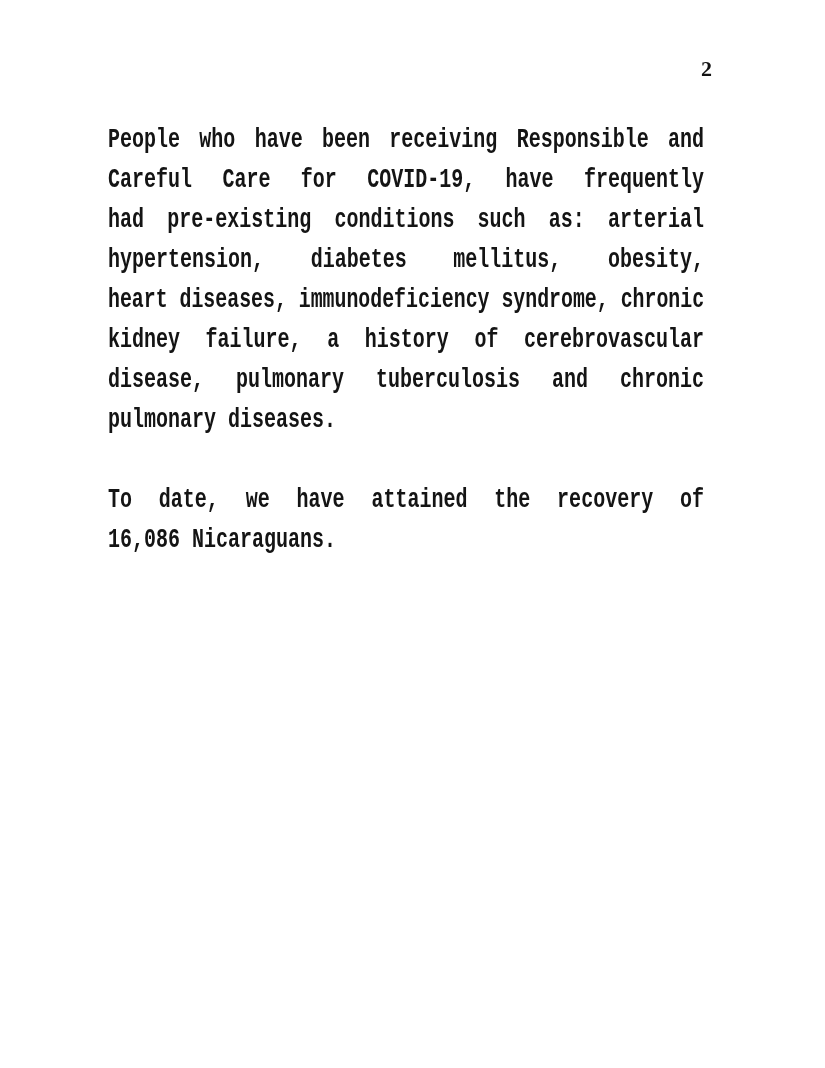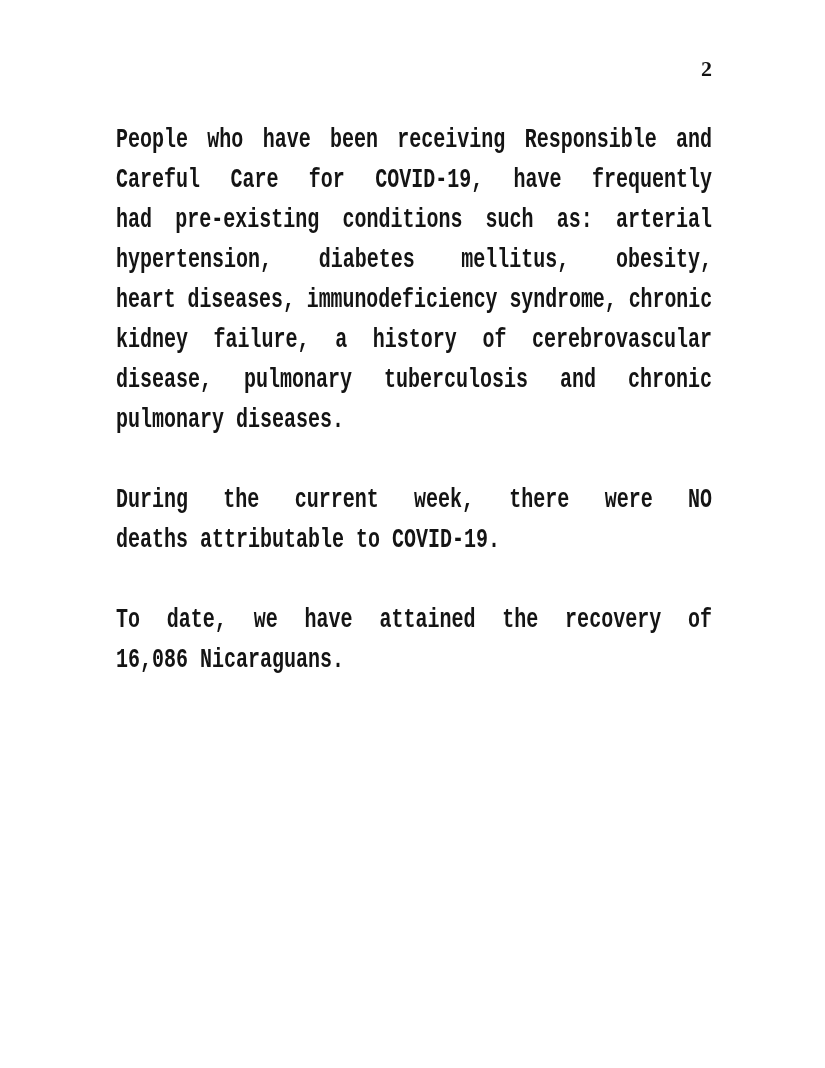--- a/index.html
+++ b/index.html
@@ -21,21 +21,21 @@
     top: 57px;
     right: 113px;
     font-family: "Liberation Serif", "DejaVu Serif", serif;
     font-weight: 700;
     font-size: 22px;
     line-height: 24px;
     color: #121212;
   }
   .body-text {
     position: absolute;
-    left: 116px;
+    left: 108px;
     top: 120px;
     width: 596px;
     color: #141414;
     font-weight: 700;
     font-size: 20px;
   }
   .para { margin: 0; }
   .para + .para { margin-top: 40px; }
   .line {
     height: 40px;
@@ -62,24 +62,20 @@
       <div class="line just" style="transform: scale(1, 1.4);">People who have been receiving Responsible and</div>
       <div class="line just" style="transform: scale(1, 1.4);">Careful Care for COVID-19, have frequently</div>
       <div class="line just" style="transform: scale(1, 1.4);">had pre-existing conditions such as: arterial</div>
       <div class="line just" style="transform: scale(1, 1.4);">hypertension, diabetes mellitus, obesity,</div>
       <div class="line" style="transform: scale(0.9933, 1.4);">heart diseases, immunodeficiency syndrome, chronic</div>
       <div class="line just" style="transform: scale(1, 1.4);">kidney failure, a history of cerebrovascular</div>
       <div class="line just" style="transform: scale(1, 1.4);">disease, pulmonary tuberculosis and chronic</div>
       <div class="line pfinal" style="transform: scale(1, 1.4);">pulmonary diseases.</div>
     </div>
 
-    <div class="para">
-      <div class="line just" style="transform: scale(1, 1.4);">During the current week, there were NO</div>
-      <div class="line pfinal" style="transform: scale(1, 1.4);">deaths attributable to COVID-19.</div>
-    </div>
 
     <div class="para">
       <div class="line just" style="transform: scale(1, 1.4);">To date, we have attained the recovery of</div>
       <div class="line pfinal" style="transform: scale(1, 1.4);">16,086 Nicaraguans.</div>
     </div>
 
 
   </div>
 </div>
 

